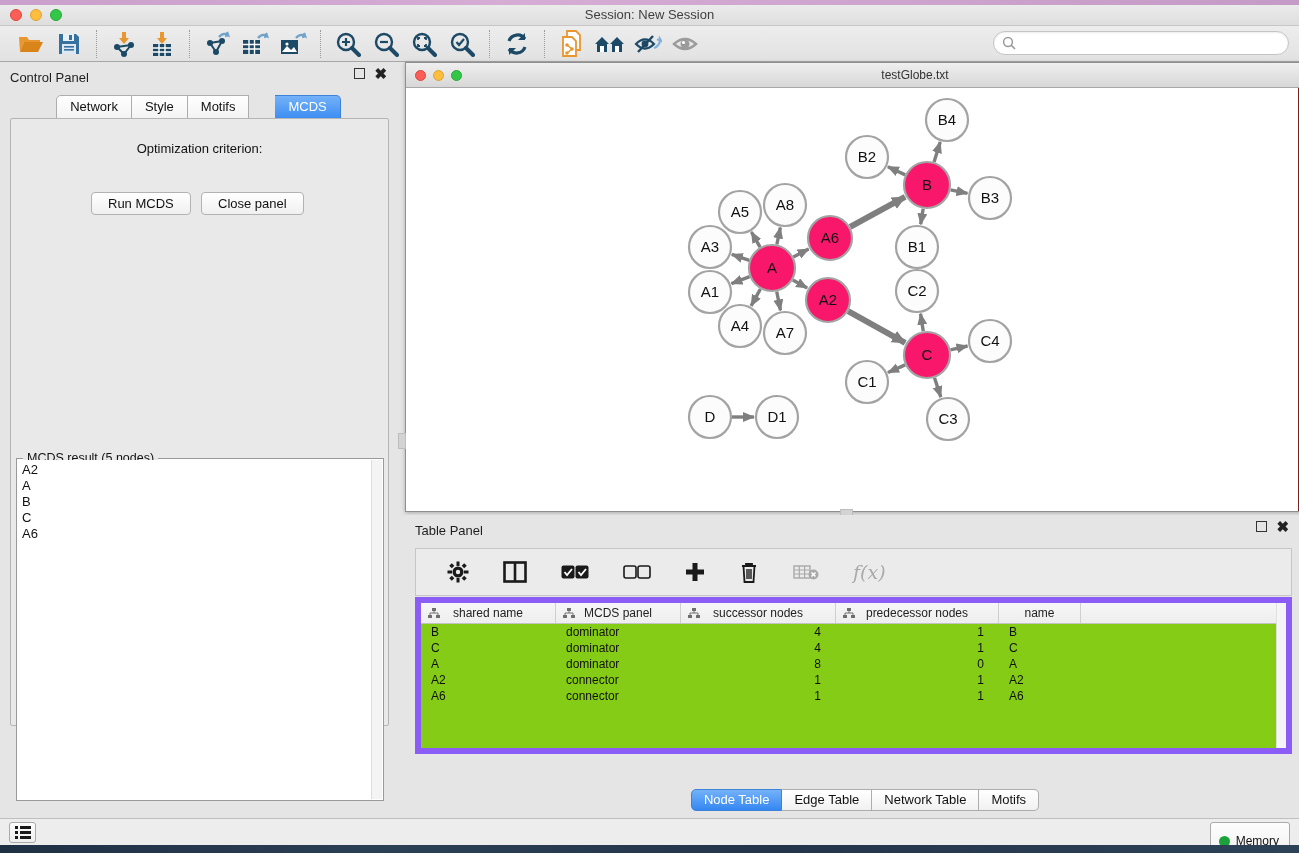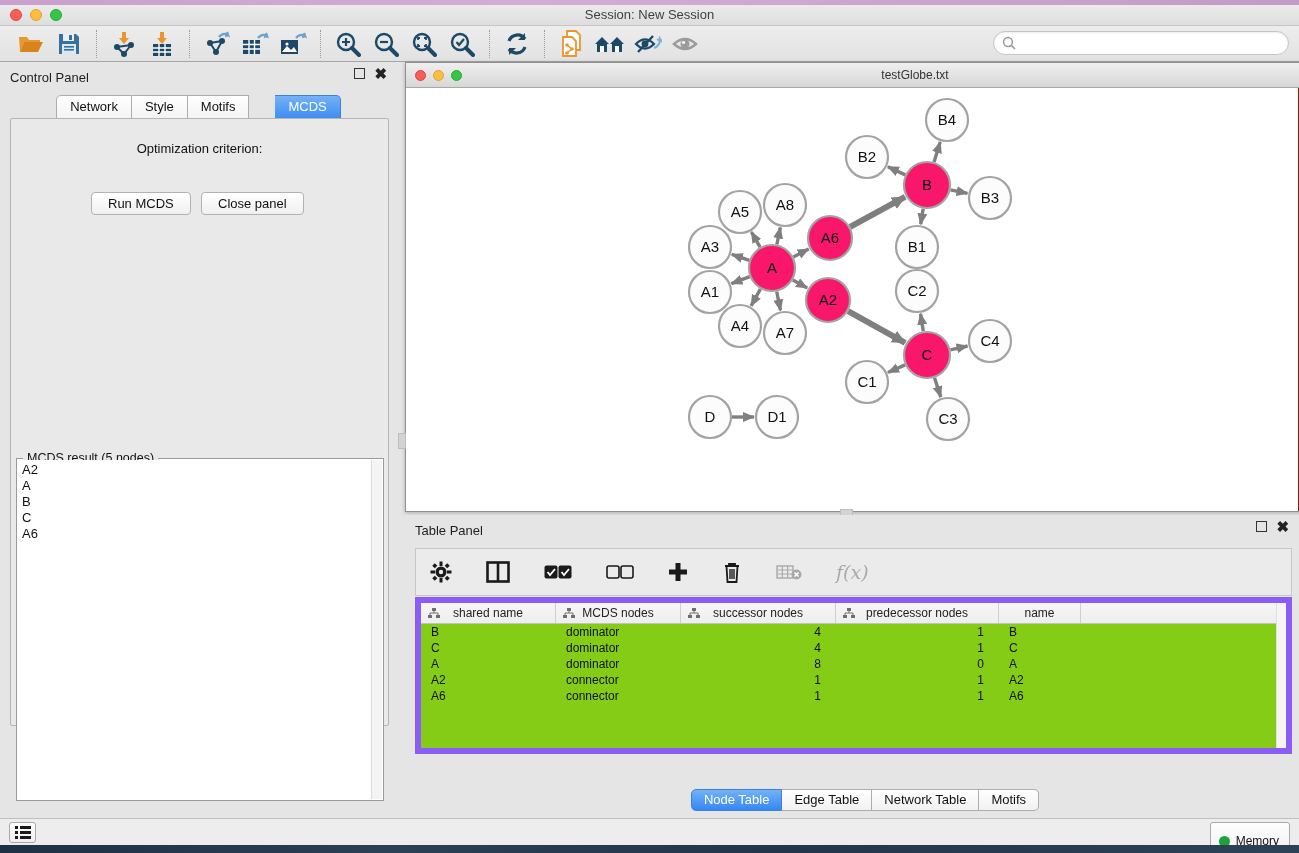--- a/index.html
+++ b/index.html
@@ -81,21 +81,21 @@
   #resize-grip { position:absolute; right:2px; bottom:2px; width:13px; height:13px;
     background:repeating-linear-gradient(135deg, transparent 0 2px, #ADADAD 2px 4px); }
 
   .splitter-grip { background:#D3D3D3; border:1px solid #BDBDBD; }
   #vsplit-grip { left:398px; top:433px; width:8px; height:16px; }
   #hsplit-grip { left:840px; top:509px; width:13px; height:7px; }
 
   
   #table-panel { left:405px; top:515px; width:894px; height:303px; background:#E5E5E5; }
   #tp-toolbar { position:absolute; left:10px; top:33px; width:877px; height:48px;
-    background:#EBEBEB; border:1px solid #C6C6C6; display:flex; align-items:center; padding-left:14px; gap:34px; }
+    background:#EBEBEB; border:1px solid #C6C6C6; display:flex; align-items:center; padding-left:31px; gap:34px; }
   .tp-icon { display:flex; align-items:center; justify-content:center; }
   #fx-icon { font-family:"DejaVu Serif", serif; font-style:italic; font-size:19px; color:#A9A9A9; }
 
   #node-table { position:absolute; left:10px; top:82px; width:877px; height:157px;
     background:#84cc16; border:6px solid #8b5cf6; overflow:hidden; }
   #table-header { display:flex; height:21px; background:linear-gradient(#F6F6F6,#EEEEEE); border-bottom:1px solid #C2C2C2; }
   .th { position:relative; display:flex; align-items:center; justify-content:center;
     font-size:12px; color:#222; border-right:1px solid #CFCFCF; }
   .th .col-icon { position:absolute; left:7px; top:5px; }
   .tr { display:flex; height:16px; }
@@ -519,21 +519,21 @@
         </div>
         <div class="th" style="width: 125px;">
           <span class="col-icon"><svg width="12" height="11" viewBox="0 0 12 11">
               <g fill="#6E6E6E">
                 <rect x="4" y="0" width="4" height="3"></rect>
                 <rect x="0" y="7" width="4" height="3"></rect>
                 <rect x="8" y="7" width="4" height="3"></rect>
               </g>
               <path d="M6 3 V5 M2 7 V5 H10 V7" stroke="#6E6E6E" stroke-width="1" fill="none"></path>
             </svg></span>
-          <span>MCDS nodes</span>
+          <span>MCDS panel</span>
         </div>
         <div class="th" style="width: 155px;">
           <span class="col-icon"><svg width="12" height="11" viewBox="0 0 12 11">
               <g fill="#6E6E6E">
                 <rect x="4" y="0" width="4" height="3"></rect>
                 <rect x="0" y="7" width="4" height="3"></rect>
                 <rect x="8" y="7" width="4" height="3"></rect>
               </g>
               <path d="M6 3 V5 M2 7 V5 H10 V7" stroke="#6E6E6E" stroke-width="1" fill="none"></path>
             </svg></span>

